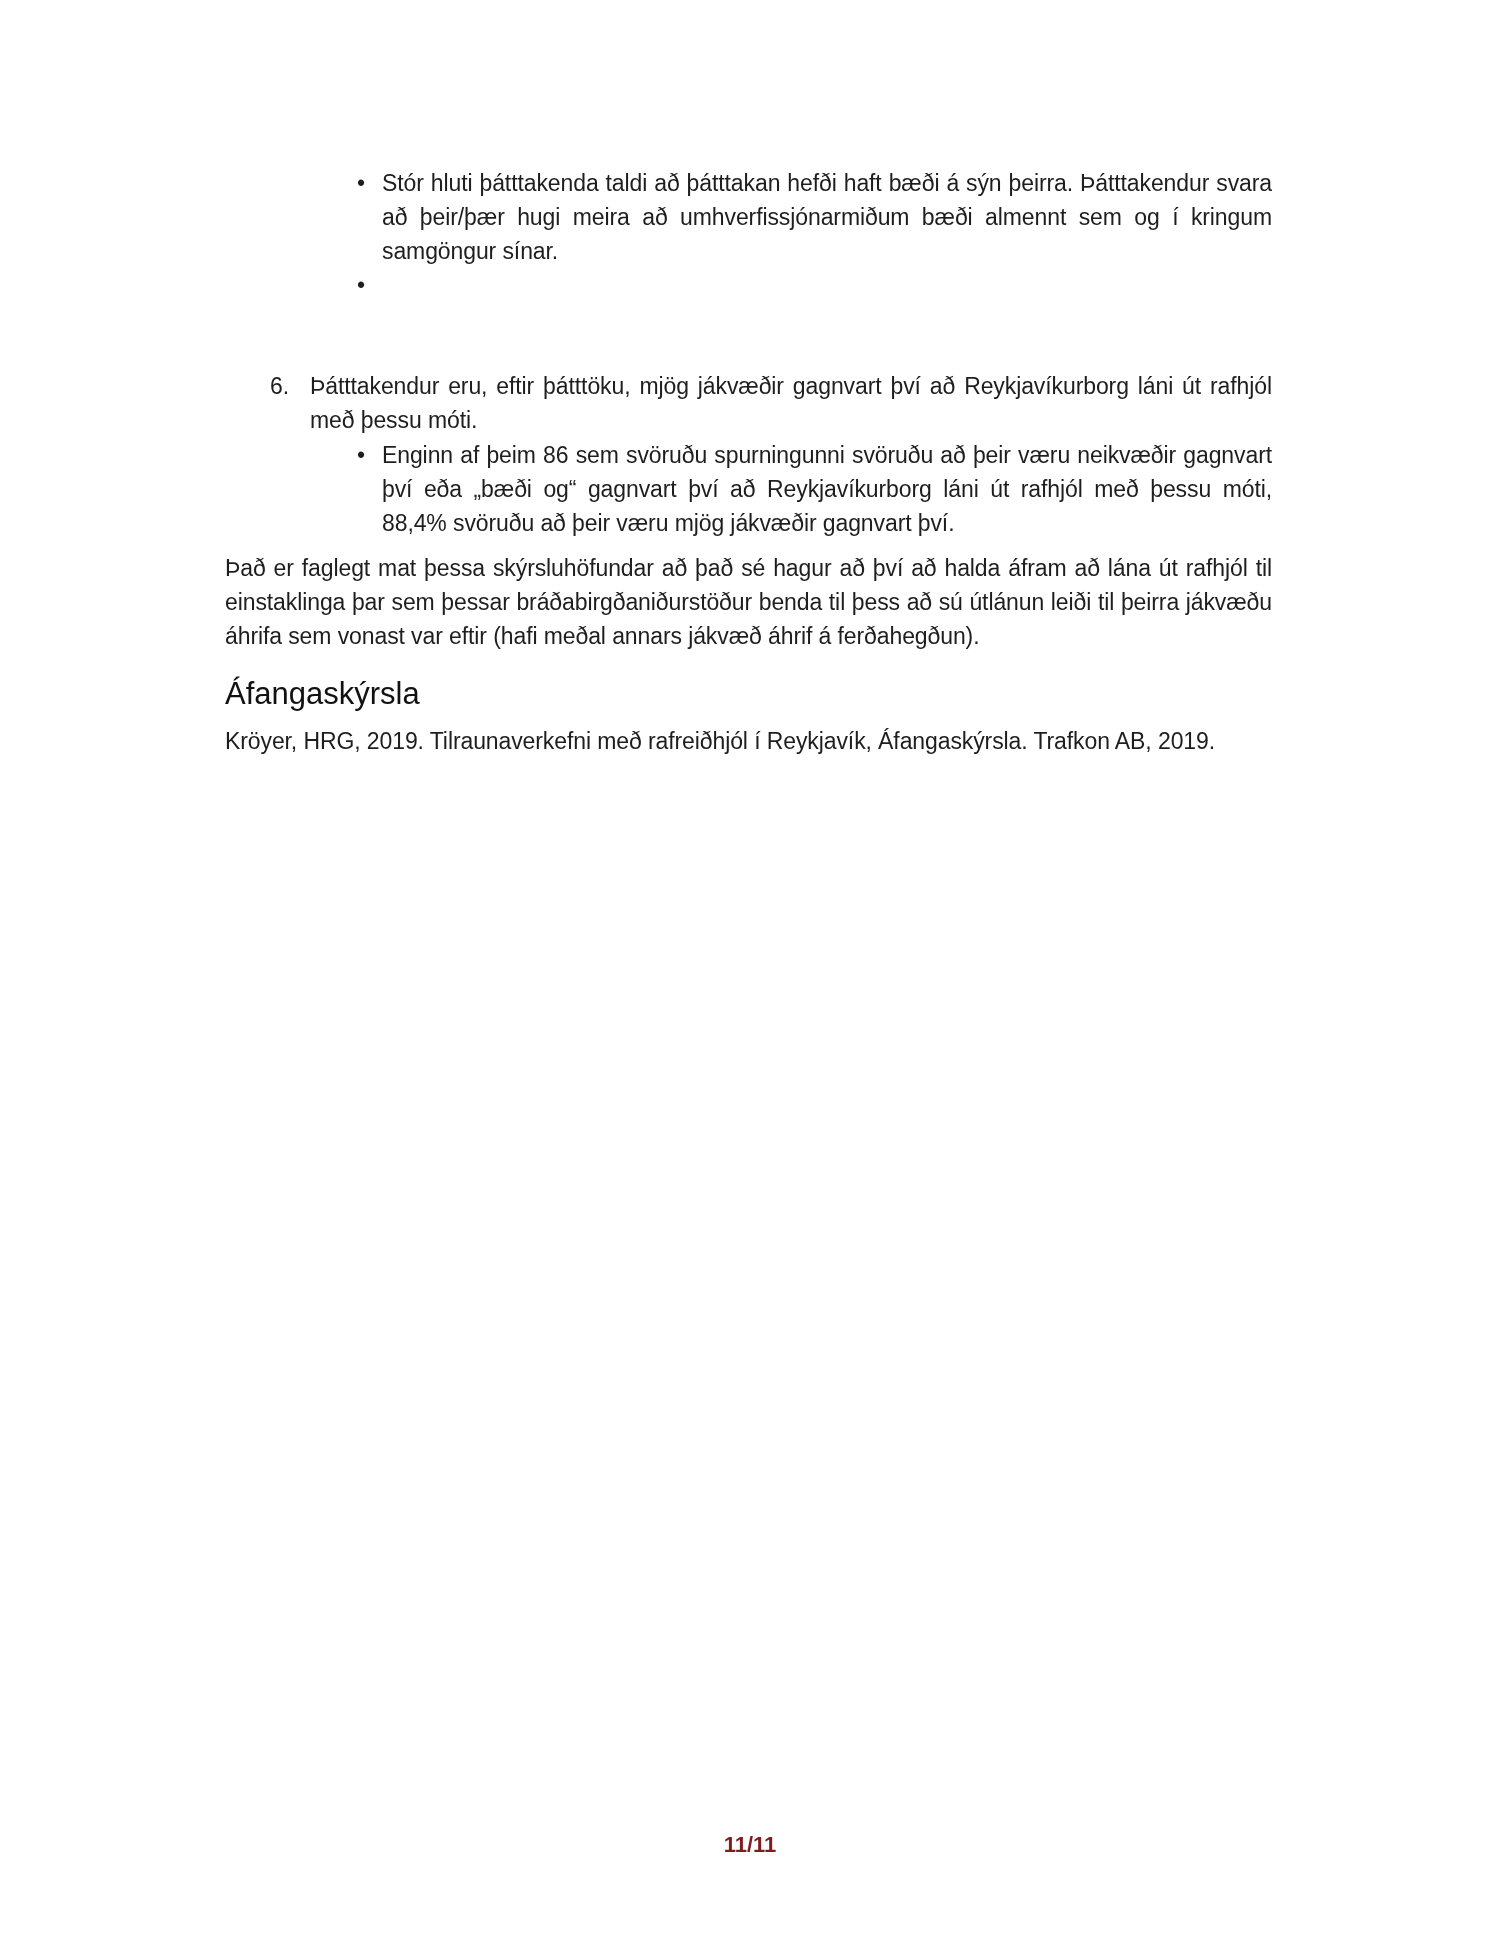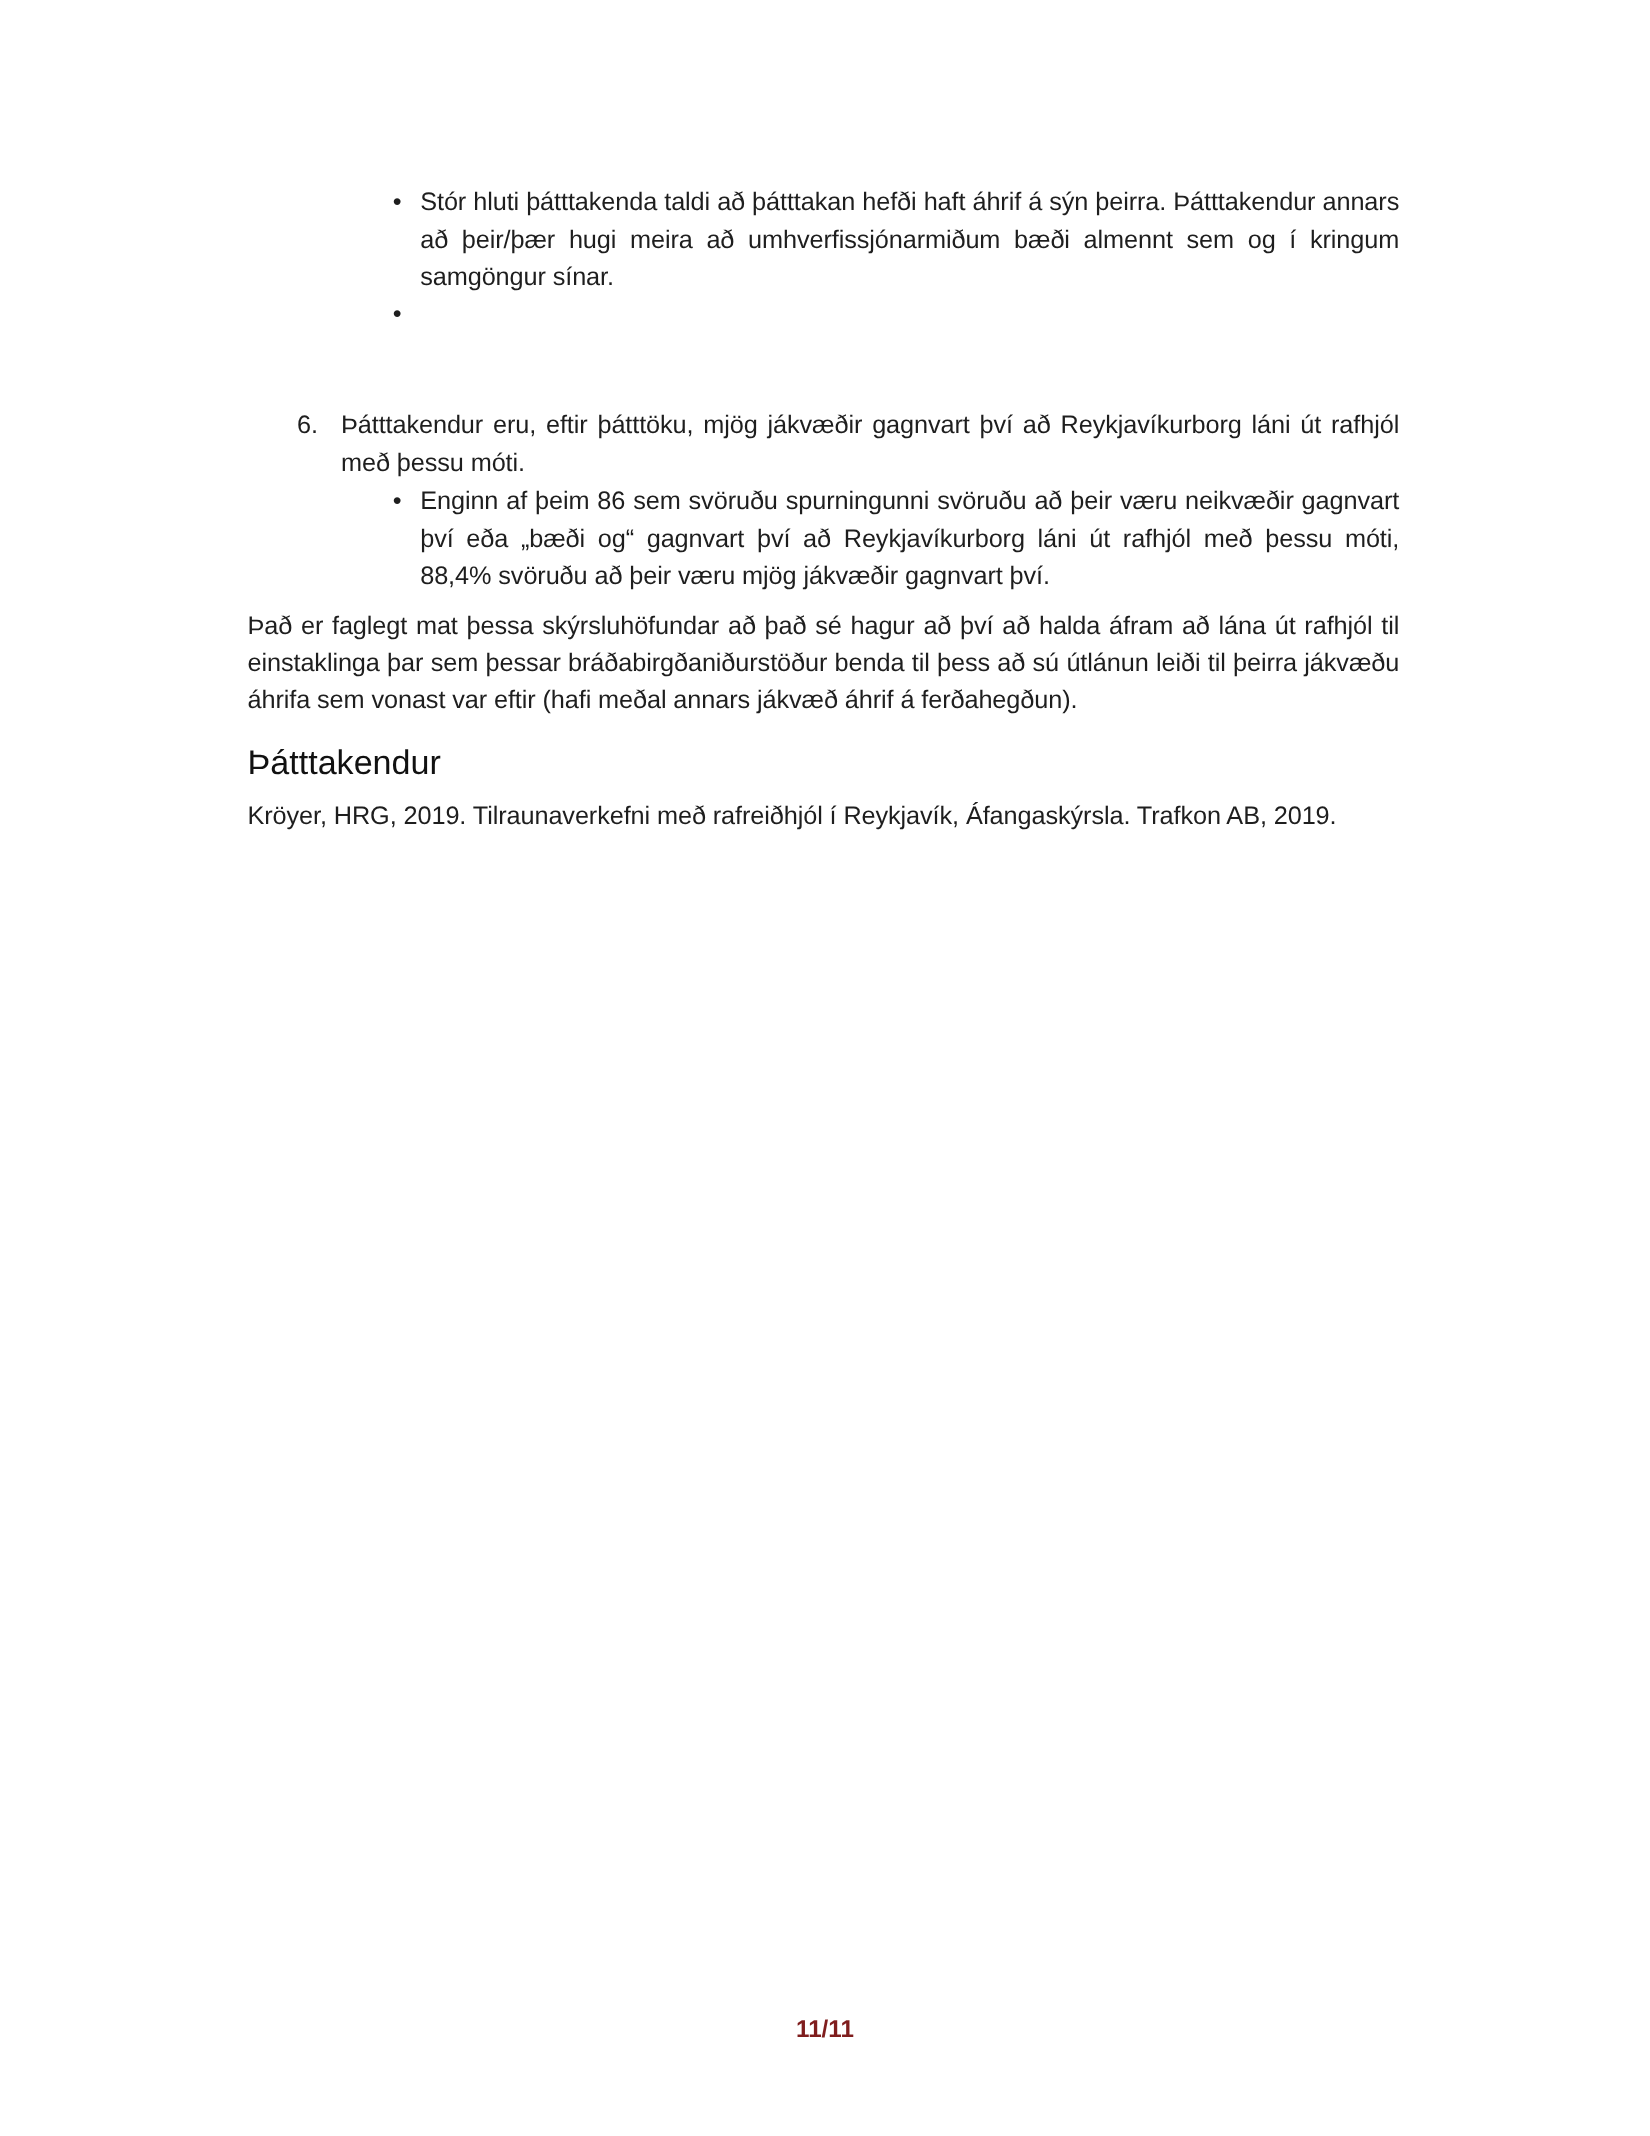--- a/index.html
+++ b/index.html
@@ -62,21 +62,21 @@
 </head>
 <body>
 
 <div class="page">
 
 
   <div class="content-block body-text" style="top:166px">
     <div class="row">
       <div class="indent-bullet"></div>
       <div class="marker-bullet">•</div>
-      <div class="text-bullet">Stór hluti þátttakenda taldi að þátttakan hefði haft áhrif á sýn þeirra. Þátttakendur annars að þeir/þær hugi meira að umhverfissjónarmiðum bæði almennt sem og í kringum samgöngur sínar.</div>
+      <div class="text-bullet">Stór hluti þátttakenda taldi að þátttakan hefði haft bæði á sýn þeirra. Þátttakendur svara að þeir/þær hugi meira að umhverfissjónarmiðum bæði almennt sem og í kringum samgöngur sínar.</div>
     </div>
     <div class="row">
       <div class="indent-bullet"></div>
       <div class="marker-bullet">•</div>
     </div>
   </div>
 
   <div class="content-block body-text" style="top:369px">
     <div class="row">
       <div class="indent-num"></div>
@@ -88,19 +88,19 @@
   <div class="content-block body-text" style="top:438px">
     <div class="row">
       <div class="indent-bullet"></div>
       <div class="marker-bullet">•</div>
       <div class="text-bullet">Enginn af þeim 86 sem svöruðu spurningunni svöruðu að þeir væru neikvæðir gagnvart því eða „bæði og“ gagnvart því að Reykjavíkurborg láni út rafhjól með þessu móti, 88,4% svöruðu að þeir væru mjög jákvæðir gagnvart því.</div>
     </div>
   </div>
 
   <div class="content-block body-text justify" style="top:551px">Það er faglegt mat þessa skýrsluhöfundar að það sé hagur að því að halda áfram að lána út rafhjól til einstaklinga þar sem þessar bráðabirgðaniðurstöður benda til þess að sú útlánun leiði til þeirra jákvæðu áhrifa sem vonast var eftir (hafi meðal annars jákvæð áhrif á ferðahegðun).</div>
 
-  <div class="content-block heading" style="top:674px">Þátttakendur</div>
+  <div class="content-block heading" style="top:674px">Áfangaskýrsla</div>
 
   <div class="content-block body-text reference" style="top:724px">Kröyer, HRG, 2019. Tilraunaverkefni með rafreiðhjól í Reykjavík, Áfangaskýrsla. Trafkon AB, 2019.</div>
 
   <div class="footer">11/11</div>
 
 </div>
 
 </body></html>

